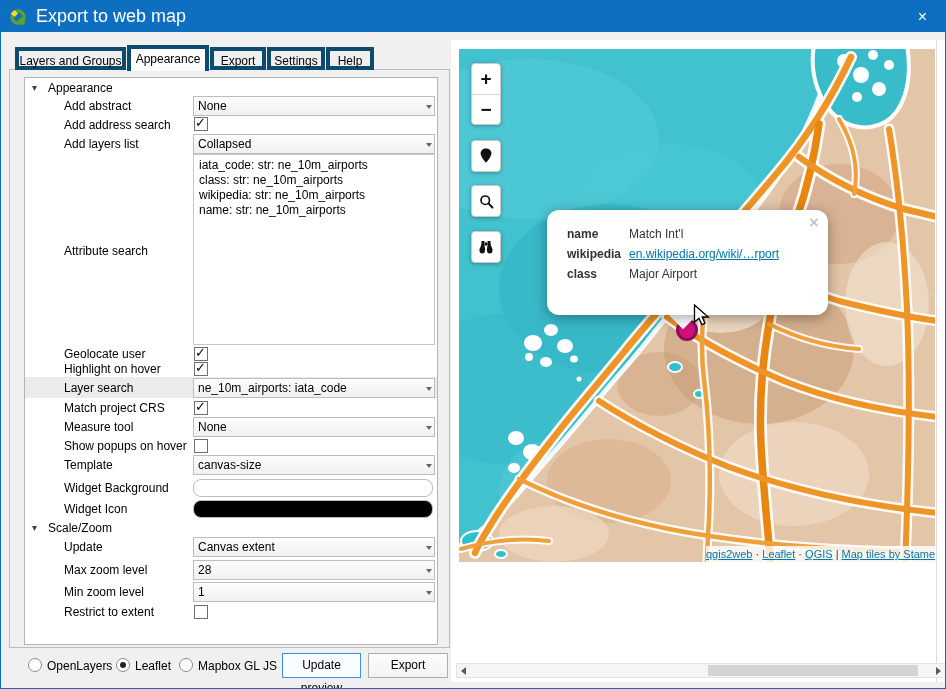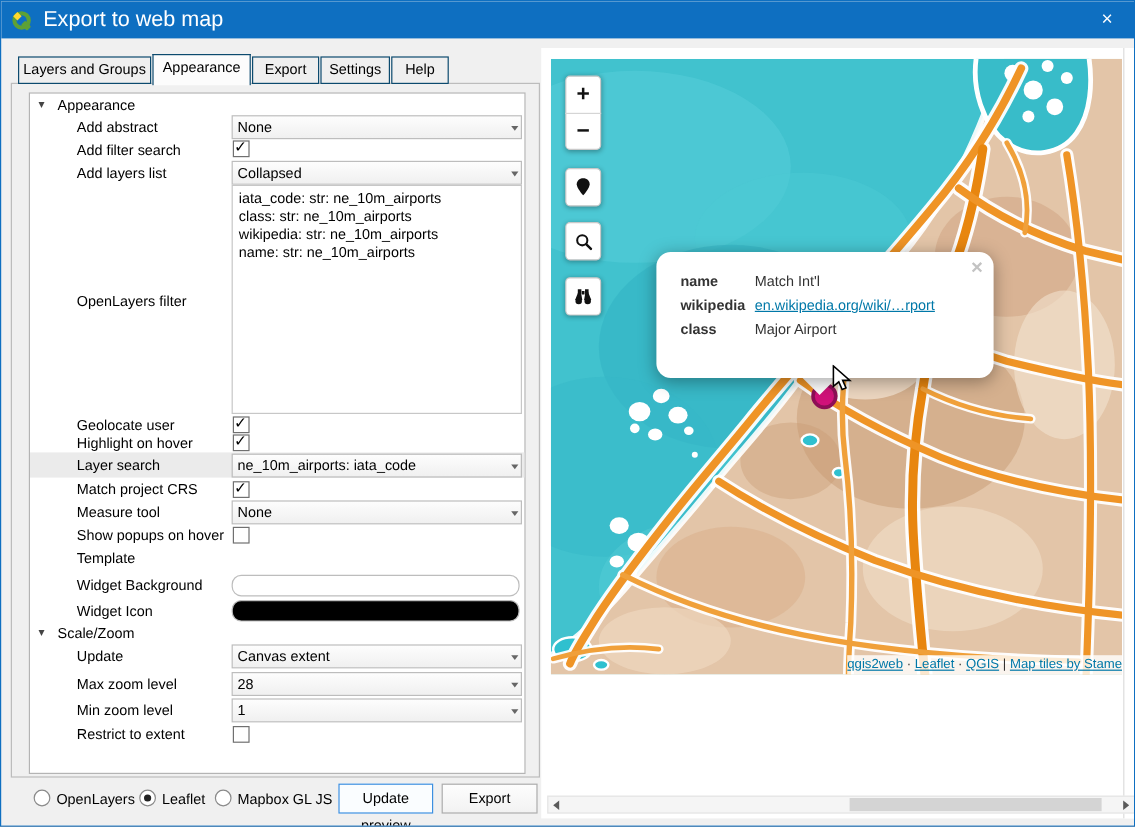--- a/index.html
+++ b/index.html
@@ -8,21 +8,21 @@
     border:1px solid #0e6fc1;overflow:hidden;
     font-family:"Liberation Sans","DejaVu Sans",sans-serif;font-size:12px;color:#000;}
   
   .titlebar{position:absolute;left:0;top:0;width:100%;height:31px;background:#0e6fc1;
     display:flex;align-items:center;color:#fff;}
   .titlebar .appicon{margin:0 9px 0 8px;width:18px;height:18px;}
   .titlebar .title{font-size:18px;}
   .titlebar .close{position:absolute;right:0;top:0;width:45px;height:31px;display:flex;
     align-items:center;justify-content:center;font-size:16px;color:#fff;cursor:default;}
   
-  .tab{position:absolute;border:1px solid #0c4a6e;background:#efefef;height:23px;
+  .tab{position:absolute;border:4px solid #0c4a6e;background:#efefef;height:23px;
     line-height:21px;text-align:center;z-index:1;}
   .tab.active{background:#fcfcfc;border-bottom:none;height:26px;z-index:3;}
   .paneline{position:absolute;left:8px;top:68px;width:441px;height:579px;
     border:1px solid #bcbcbc;background:transparent;z-index:0;}
   
   .frame{position:absolute;left:23px;top:76px;width:414px;height:568px;
     background:#fff;border:1px solid #b4b4b4;z-index:2;}
   .tlabel{position:absolute;line-height:20px;white-space:nowrap;z-index:4;}
   .grouparrow{position:absolute;font-size:10px;color:#444;line-height:20px;z-index:4;}
   .combo{position:absolute;left:192px;width:242px;height:20px;z-index:4;
@@ -101,29 +101,29 @@
 
   <div class="frame"></div>
   <div class="hlband"></div>
 
   <span class="grouparrow" style="left:31px;top:77px;">▾</span>
   <span class="tlabel" style="left:47px;top:77px;">Appearance</span>
 
   <span class="tlabel" style="left:63px;top:95px;">Add abstract</span>
   <div class="combo" style="top:95px;"><span>None</span><span class="caret"></span></div>
 
-  <span class="tlabel" style="left:63px;top:114px;">Add filter search</span>
+  <span class="tlabel" style="left:63px;top:114px;">Add address search</span>
   <div class="checkbox on" style="left:193px;top:116px;">
       <span class="tick">✓</span>
     </div>
 
   <span class="tlabel" style="left:63px;top:133px;">Add layers list</span>
   <div class="combo" style="top:133px;"><span>Collapsed</span><span class="caret"></span></div>
 
-  <span class="tlabel" style="left:63px;top:240px;">OpenLayers filter</span>
+  <span class="tlabel" style="left:63px;top:240px;">Attribute search</span>
   <div class="mlbox">iata_code: str: ne_10m_airports
 class: str: ne_10m_airports
 wikipedia: str: ne_10m_airports
 name: str: ne_10m_airports</div>
 
   <span class="tlabel" style="left:63px;top:343px;">Geolocate user</span>
   <div class="checkbox on" style="left:193px;top:346px;">
       <span class="tick">✓</span>
     </div>
 
@@ -140,20 +140,21 @@
       <span class="tick">✓</span>
     </div>
 
   <span class="tlabel" style="left:63px;top:416px;">Measure tool</span>
   <div class="combo" style="top:416px;"><span>None</span><span class="caret"></span></div>
 
   <span class="tlabel" style="left:63px;top:435px;">Show popups on hover</span>
   <div class="checkbox" style="left:193px;top:438px;"></div>
 
   <span class="tlabel" style="left:63px;top:454px;">Template</span>
+  <div class="combo" style="top:454px;"><span>canvas-size</span><span class="caret"></span></div>
 
   <span class="tlabel" style="left:63px;top:477px;">Widget Background</span>
   <div class="colorbtn" style="top: 478px; background: rgb(255, 255, 255);"></div>
 
   <span class="tlabel" style="left:63px;top:498px;">Widget Icon</span>
   <div class="colorbtn" style="top: 499px; background: rgb(0, 0, 0);"></div>
 
   <span class="grouparrow" style="left:31px;top:517px;">▾</span>
   <span class="tlabel" style="left:47px;top:517px;">Scale/Zoom</span>
 

